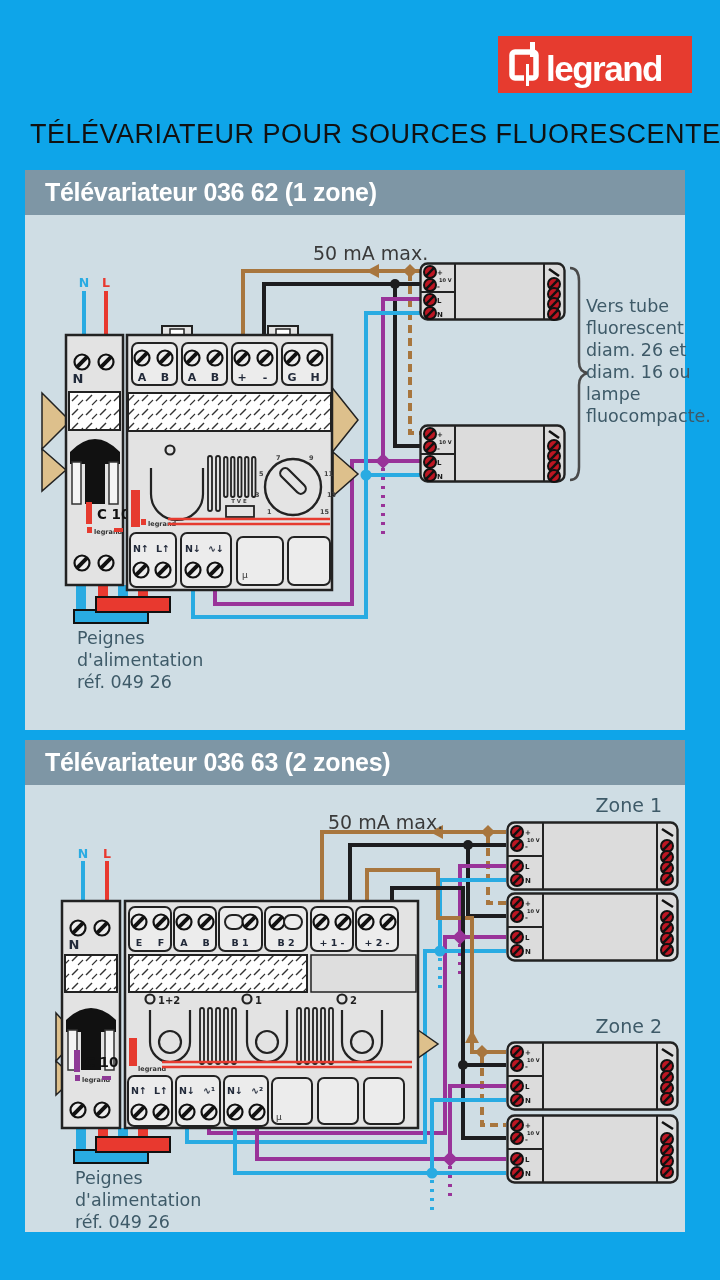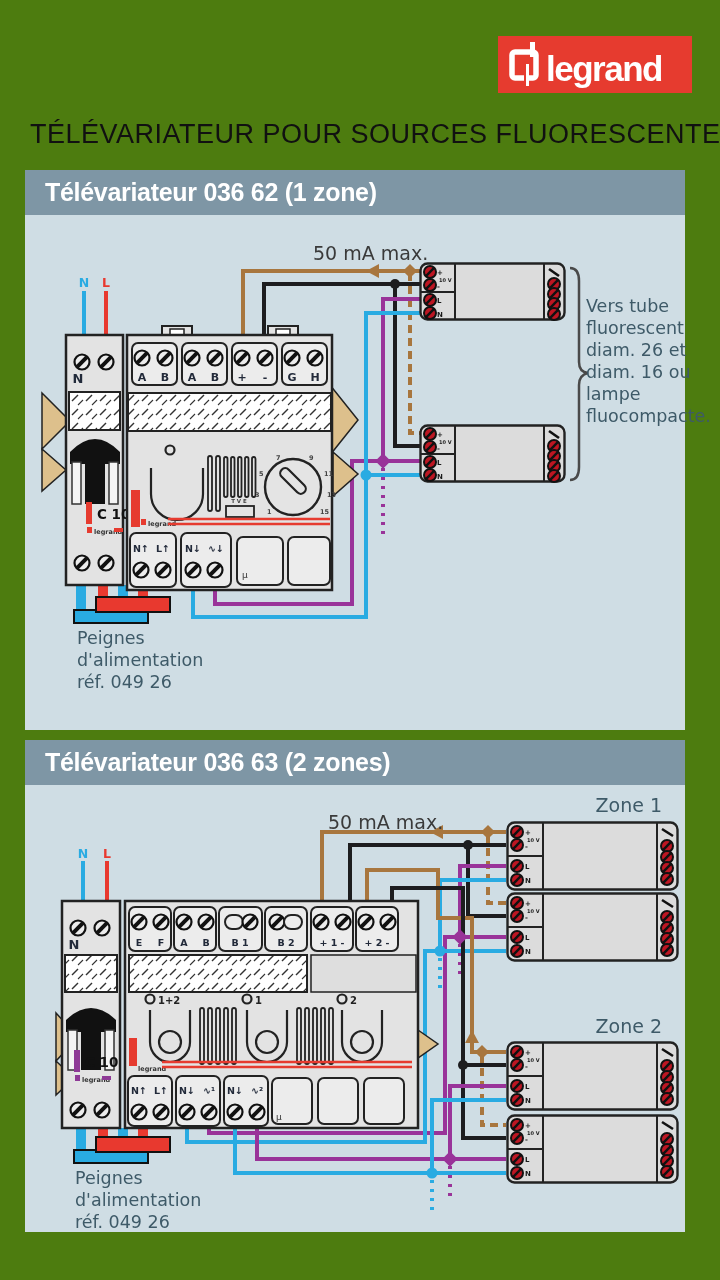--- a/index.html
+++ b/index.html
@@ -1,16 +1,16 @@
 <!DOCTYPE html>
 <html><head>
 <meta charset="utf-8">
 <style>
   html,body{margin:0;padding:0;background:#fff;}
-  .page{position:relative;width:720px;height:1280px;background:#4d7c0f;overflow:hidden;
+  .page{position:relative;width:720px;height:1280px;background:#0ea5e9;overflow:hidden;
         font-family:"Liberation Sans",sans-serif;}
   svg{position:absolute;left:0;top:0;}
   svg text{font-family:"DejaVu Sans","Liberation Sans",sans-serif;}
   .t-title{font-family:"Liberation Sans",sans-serif;font-size:27px;fill:#111;letter-spacing:.5px;}
   .t-logo{font-family:"Liberation Sans",sans-serif;font-size:35px;font-weight:bold;fill:#fff;letter-spacing:-1.5px;}
   .t-banner{font-family:"Liberation Sans",sans-serif;font-size:25px;font-weight:bold;fill:#fff;letter-spacing:-.3px;}
   .t-note{font-size:17.5px;fill:#3e5a68;}
   .t-zone{font-size:19px;fill:#3e5a68;}
   .t-cap{font-size:17.5px;fill:#3e5a68;}
   .t-ma{font-size:19px;fill:#3a3a3a;}

